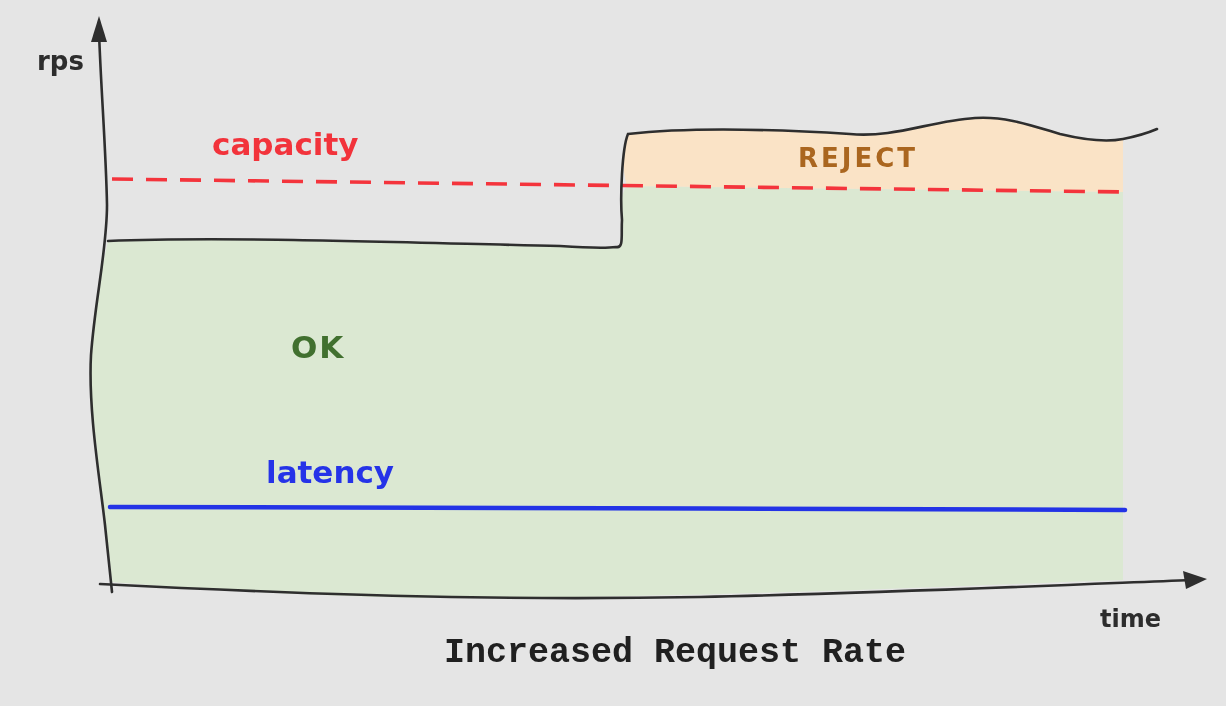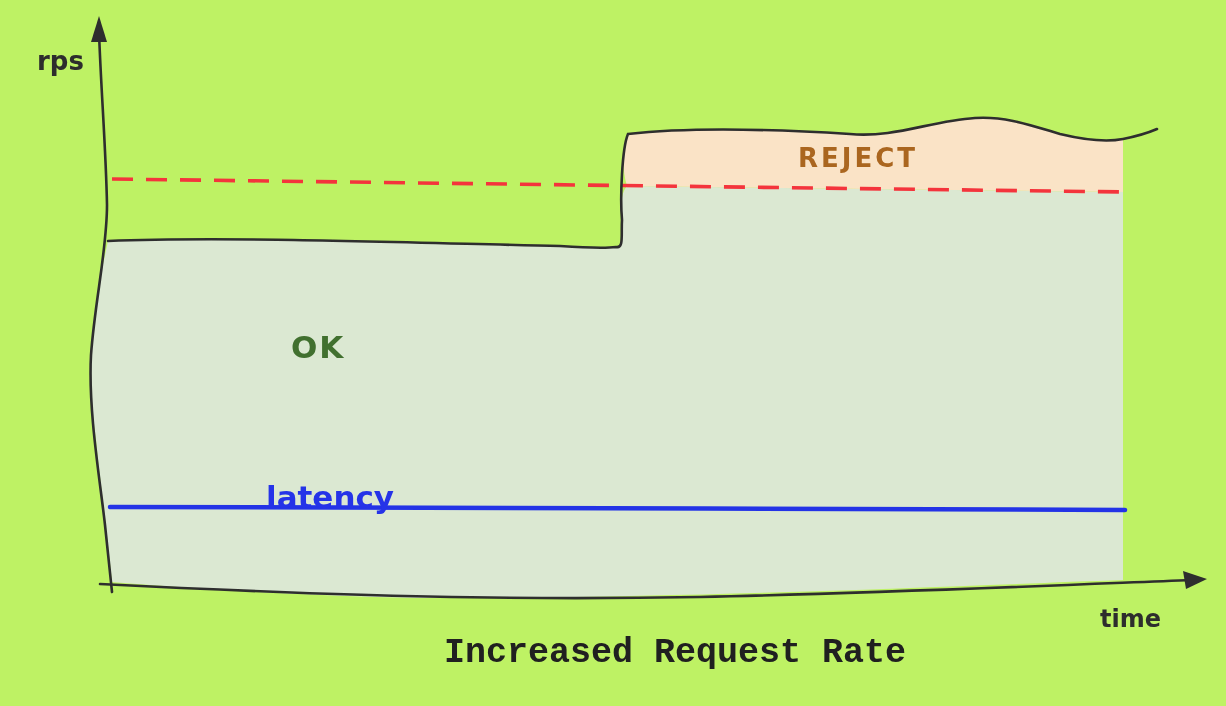--- a/index.html
+++ b/index.html
@@ -5,21 +5,21 @@
   html, body {
     margin: 0;
     padding: 0;
     background: #ffffff;
     font-family: "DejaVu Sans", "Liberation Sans", sans-serif;
   }
   .canvas {
     position: relative;
     width: 1226px;
     height: 706px;
-    background: #bef264;
+    background: #e5e5e5;
     overflow: hidden;
   }
   .sketch-svg {
     position: absolute;
     inset: 0;
   }
   .ink {
     fill: none;
     stroke: #2e2e2e;
     stroke-width: 2.6;
@@ -28,21 +28,21 @@
   .lbl {
     position: absolute;
     font-weight: bold;
     white-space: nowrap;
     line-height: 1;
   }
   .lbl-rps      { left: 37px;  top: 48px;  font-size: 26px; color: #2d2d2d; }
   .lbl-capacity { left: 212px; top: 129px; font-size: 31px; color: #f2333b; }
   .lbl-reject   { left: 798px; top: 145px; font-size: 26px; color: #aa661f; letter-spacing: 3px; }
   .lbl-ok       { left: 291px; top: 332px; font-size: 31px; color: #41702f; letter-spacing: 2px; }
-  .lbl-latency  { left: 266px; top: 482px; font-size: 31px; color: #2533e8; }
+  .lbl-latency  { left: 266px; top: 457px; font-size: 31px; color: #2533e8; }
   .lbl-time     { left: 1076px; top: 607px; font-size: 24px; color: #2d2d2d; margin-left: 24px; }
   .lbl-title    { left: 444px; top: 636px; font-size: 35px; color: #202020; font-family: Liberation Mono, monospace; }
 </style>
 </head>
 <body>
 
 <div class="canvas">
 
   <svg class="sketch-svg" width="1226" height="706" viewBox="0 0 1226 706">
 
@@ -91,20 +91,21 @@
     <path class="ink" d="M100,584
              C 300,594 480,601 700,597
              C 880,593 1040,586 1192,580"></path>
     <polygon points="1207,579 1183,571 1186,589" fill="#2e2e2e"></polygon>
 
     <path d="M110,507 C 400,510 800,507 1125,510" fill="none" stroke-width="4.5" stroke-linecap="round" stroke="#2333e6"></path>
   </svg>
 
   <div class="lbl lbl-rps">rps</div>
 
+  <div class="lbl lbl-capacity">capacity</div>
 
   <div class="lbl lbl-reject">REJECT</div>
 
   <div class="lbl lbl-ok">OK</div>
 
   <div class="lbl lbl-latency">latency</div>
 
   <div class="lbl lbl-time">time</div>
 
   <div class="lbl lbl-title">Increased Request Rate</div>

